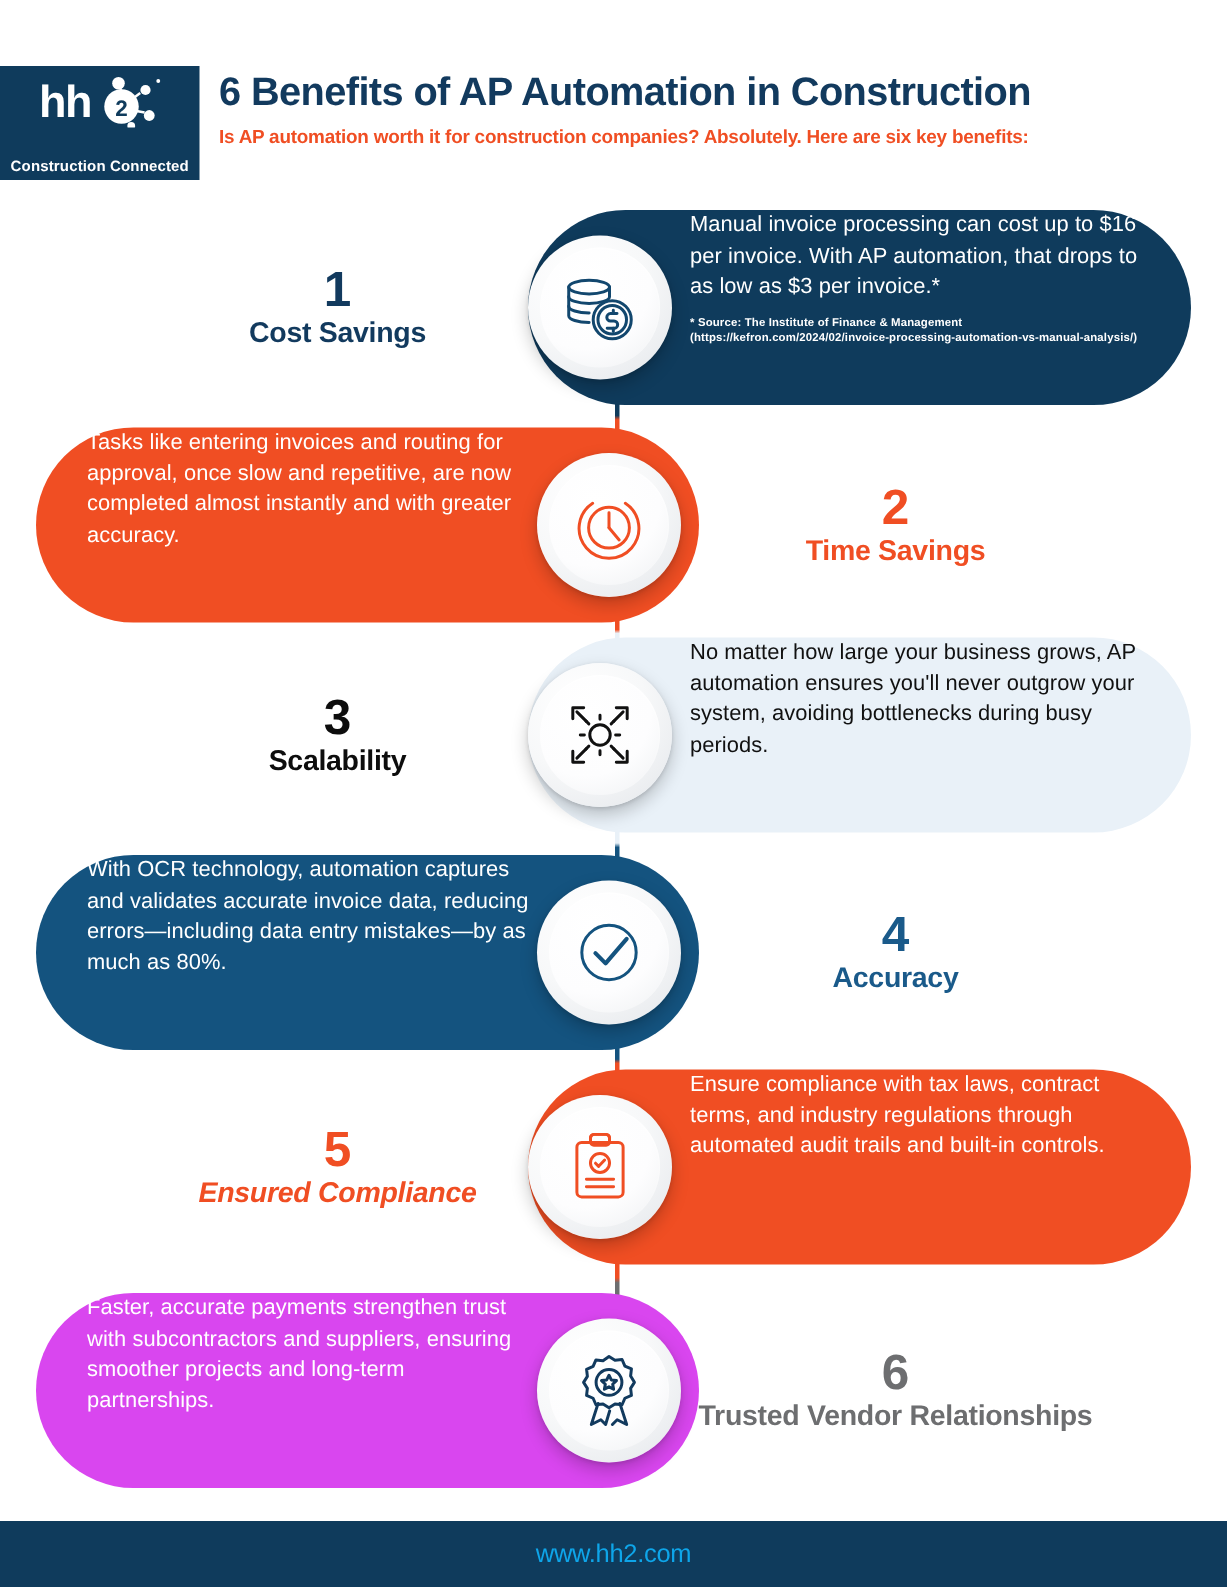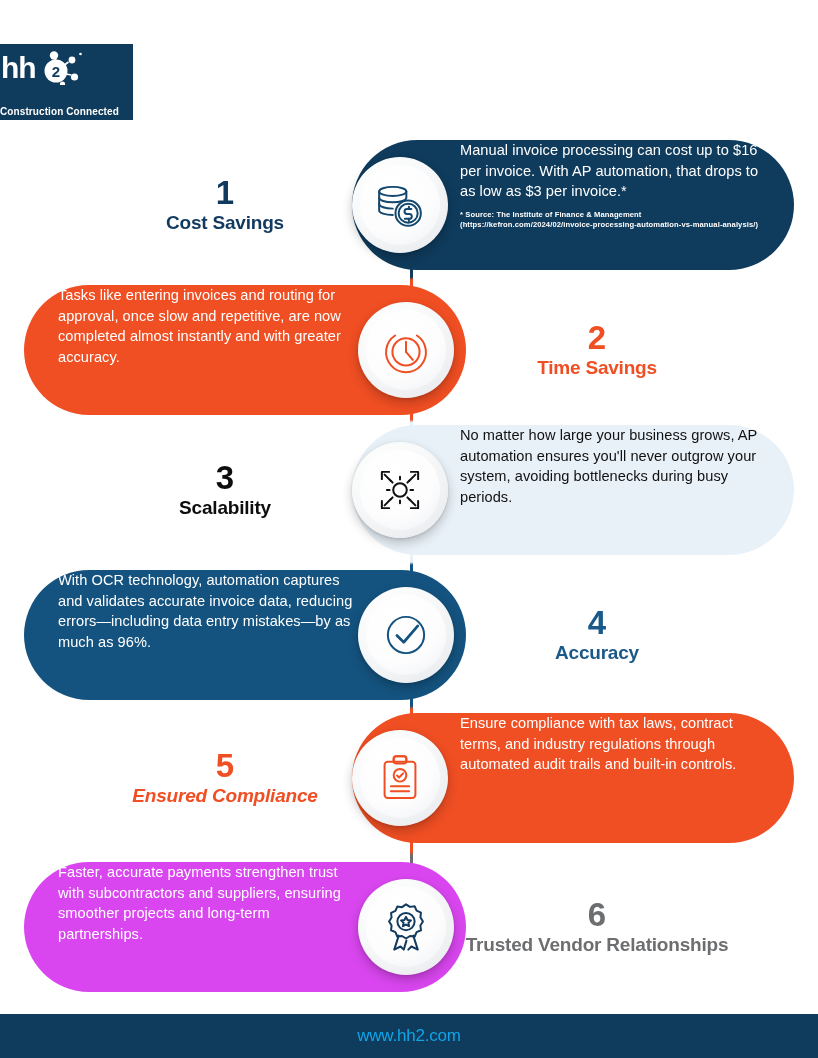--- a/index.html
+++ b/index.html
@@ -9,21 +9,21 @@
     font-family: "Liberation Sans", sans-serif;
     overflow: hidden;
   }
   .page { position: relative; width: 818px; height: 1058px; background:#fff; }
 
   
   .header { position:absolute; left:0; top:44px; width:818px; height:76px; }
   .logo-box {
     position:absolute; left:0; top:0; width:133px; height:76px;
     background:#0f3b5c; display:flex; flex-direction:column;
-    align-items:flex-start; justify-content:center;
+    align-items:center; justify-content:center;
   }
   .logo-mark { display:flex; align-items:center; justify-content:center; height:40px; }
   .logo-tag {
     color:#ffffff; font-size:10px; font-weight:700; letter-spacing:.1px;
     margin-top:18px; white-space:nowrap;
   }
   .head-text { position:absolute; left:146px; top:0; width:660px; }
   .head-title {
     color:#123a5e; font-size:26.5px; font-weight:800; letter-spacing:-0.4px;
     line-height:34px; white-space:nowrap;
@@ -98,20 +98,24 @@
           <circle cx="74.5" cy="26" r="3.6" fill="#ffffff"></circle>
           <circle cx="62.5" cy="33" r="2.6" fill="#ffffff"></circle>
           <line x1="55" y1="8" x2="56" y2="9" stroke="#ffffff" stroke-width="1.6"></line>
           <line x1="68.5" y1="11" x2="64.5" y2="14" stroke="#ffffff" stroke-width="1.6"></line>
           <line x1="71.4" y1="24" x2="66" y2="23" stroke="#ffffff" stroke-width="1.6"></line>
           <circle cx="80.5" cy="3" r="1.3" fill="#ffffff"></circle>
         </svg>
       </div>
       <div class="logo-tag">Construction Connected</div>
     </div>
+    <div class="head-text">
+      <div class="head-title">6 Benefits of AP Automation in Construction</div>
+      <div class="head-sub">Is AP automation worth it for construction companies? Absolutely. Here are six key benefits:</div>
+    </div>
   </div>
 
   <div id="spines">
       <div class="spine" style="top: 264px; height: 29px; background: linear-gradient(rgb(15, 59, 92) 0%, rgb(15, 59, 92) 45%, rgb(240, 78, 35) 55%, rgb(240, 78, 35) 100%);"></div>
       <div class="spine" style="top: 409px; height: 24px; background: linear-gradient(rgb(240, 78, 35) 0%, rgb(240, 78, 35) 45%, rgb(233, 241, 248) 55%, rgb(233, 241, 248) 100%);"></div>
       <div class="spine" style="top: 549px; height: 29px; background: linear-gradient(rgb(233, 241, 248) 0%, rgb(233, 241, 248) 45%, rgb(20, 83, 127) 55%, rgb(20, 83, 127) 100%);"></div>
       <div class="spine" style="top: 694px; height: 27px; background: linear-gradient(rgb(20, 83, 127) 0%, rgb(20, 83, 127) 45%, rgb(240, 78, 35) 55%, rgb(240, 78, 35) 100%);"></div>
       <div class="spine" style="top: 837px; height: 33px; background: linear-gradient(rgb(240, 78, 35) 0%, rgb(240, 78, 35) 45%, rgb(109, 110, 112) 55%, rgb(109, 110, 112) 100%);"></div>
     </div>
 
@@ -174,21 +178,21 @@
           </svg>
         </div>
         <div class="label at-left">
           <div class="lab-num" style="color: rgb(13, 13, 13);">3</div>
           <div class="lab-title" style="color: rgb(13, 13, 13);">Scalability</div>
         </div>
       </div>
       <div class="row" style="top: 570px;">
         <div class="card left" style="background: rgb(20, 83, 127);">
           <div>
-            <div class="card-text" style="color: rgb(255, 255, 255);">With OCR technology, automation captures and validates accurate invoice data, reducing errors—including data entry mistakes—by as much as 96%.</div>
+            <div class="card-text" style="color: rgb(255, 255, 255);">With OCR technology, automation captures and validates accurate invoice data, reducing errors—including data entry mistakes—by as much as 80%.</div>
           </div>
         </div>
         <div class="medal on-left">
           <svg width="58" height="58" viewBox="0 0 64 64" fill="none" stroke="#14537f" stroke-width="2.2" stroke-linecap="round" stroke-linejoin="round">
             <circle cx="32" cy="32" r="20"></circle>
             <path d="M22 32.5l7.5 7.5L45 22" stroke-width="3"></path>
           </svg>
         </div>
         <div class="label at-right">
           <div class="lab-num" style="color: rgb(26, 90, 138);">4</div>

